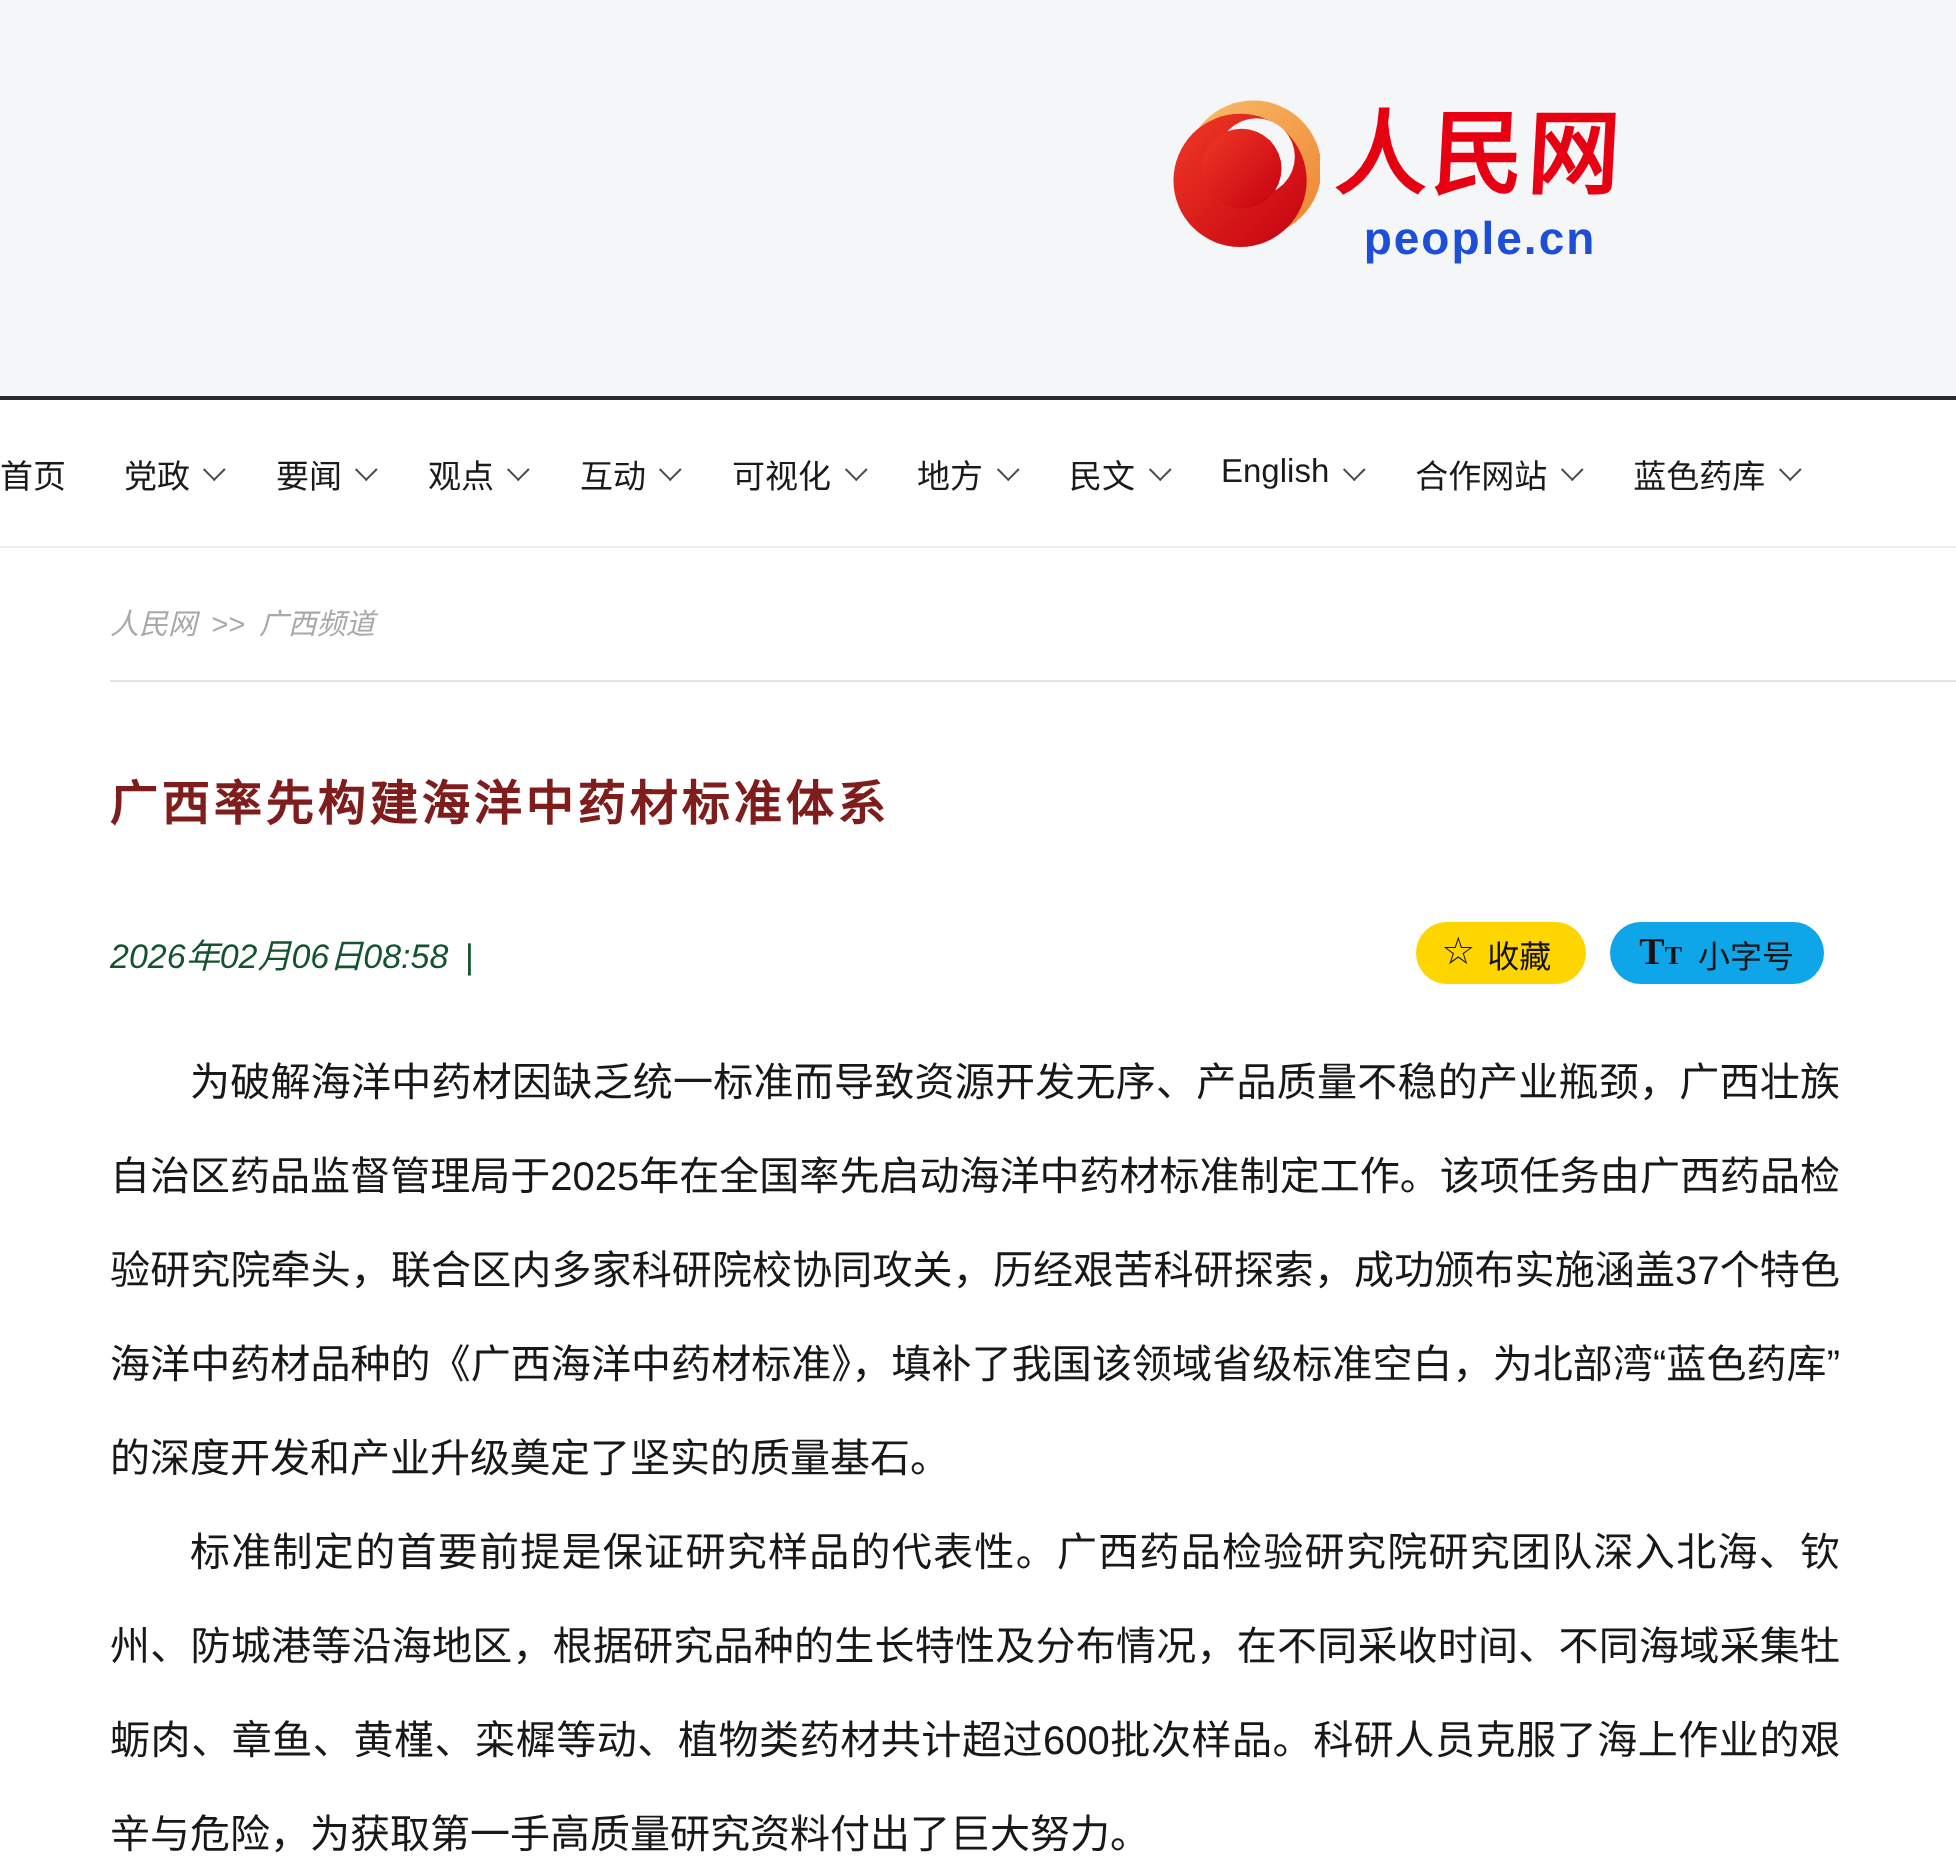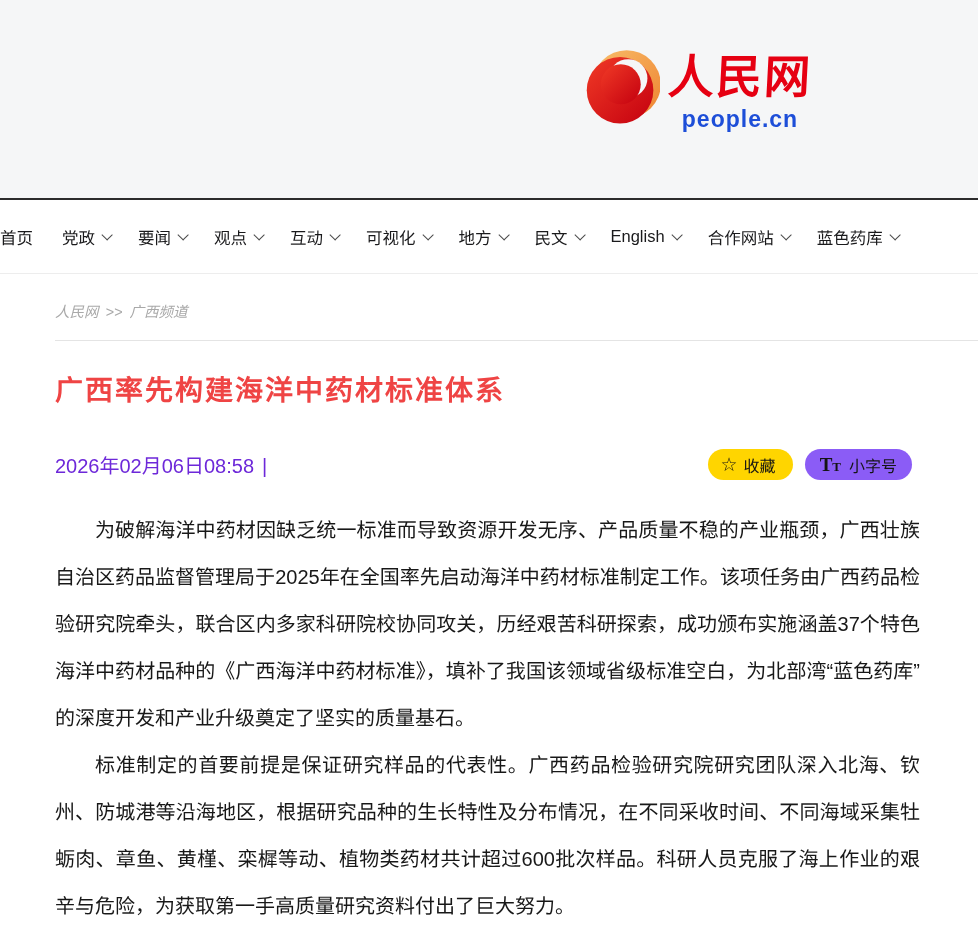--- a/index.html
+++ b/index.html
@@ -24,32 +24,32 @@
   .chev { width:8px; height:8px; border-right:1.6px solid #4a4a4a; border-bottom:1.6px solid #4a4a4a;
           transform:rotate(45deg) translateY(-3px); display:inline-block; }
 
   
   .crumb-row { padding:26px 0 0 55px; font-size:14.5px; color:#a9a9a9;font-style:italic; }
   .crumb-row a { color:#a9a9a9; text-decoration:none; cursor:pointer; }
   .crumb-sep { margin:0 7px; }
   .crumb-divider { margin:19px 0 0 55px; border-top:1px solid #e4e4e4; }
 
   
-  .article-title { margin:28px 58px 0 55px; font-size:28px; font-weight:bold;
-                   color:#ef4444; letter-spacing:2px; line-height:44px; }
+  .article-title { margin:40px 58px 0 55px; font-size:24px; font-weight:bold;
+                   color:#7f1d1d; letter-spacing:2px; line-height:44px; }
   .meta-row { margin:36px 58px 0 55px; display:flex; align-items:center; justify-content:space-between; }
-  .pub-date { font-size:20px; color:#6d28d9; }
+  .pub-date { font-size:17px; color:#14532d;font-style:italic; }
   .pub-date .bar { margin-left:8px; }
   .meta-actions { display:flex; align-items:center; gap:12px; margin-right:8px; }
   .pill { display:flex; align-items:center; height:31px; border:none; border-radius:16px;
           font-size:16px; color:#141414; cursor:pointer;
           font-family:"Liberation Sans","DejaVu Sans",sans-serif; }
   .fav-btn { background:#ffd500; padding:0 17px 0 13px; gap:6px; }
   .star-ico { font-size:19px; line-height:1; color:#141414; }
-  .fsize-btn { background:#8b5cf6; padding:0 15px; gap:8px; }
+  .fsize-btn { background:#0ea5e9; padding:0 15px; gap:8px; }
   .tt-ico { font-family:"Liberation Serif","DejaVu Serif",serif; font-weight:bold; color:#141414; }
   .tt-ico .t-big { font-size:19px; }
   .tt-ico .t-small { font-size:13px; }
 
   .article-body { margin:27px 58px 0 55px; font-size:20px; line-height:47px;
                   color:#181818; text-align:justify; }
   .article-body p { text-indent:2em; margin:0; }
   .article-body h3 { text-indent:2em; margin:0; font-size:20px; font-weight:bold; color:#111; }
 </style>
 </head>

